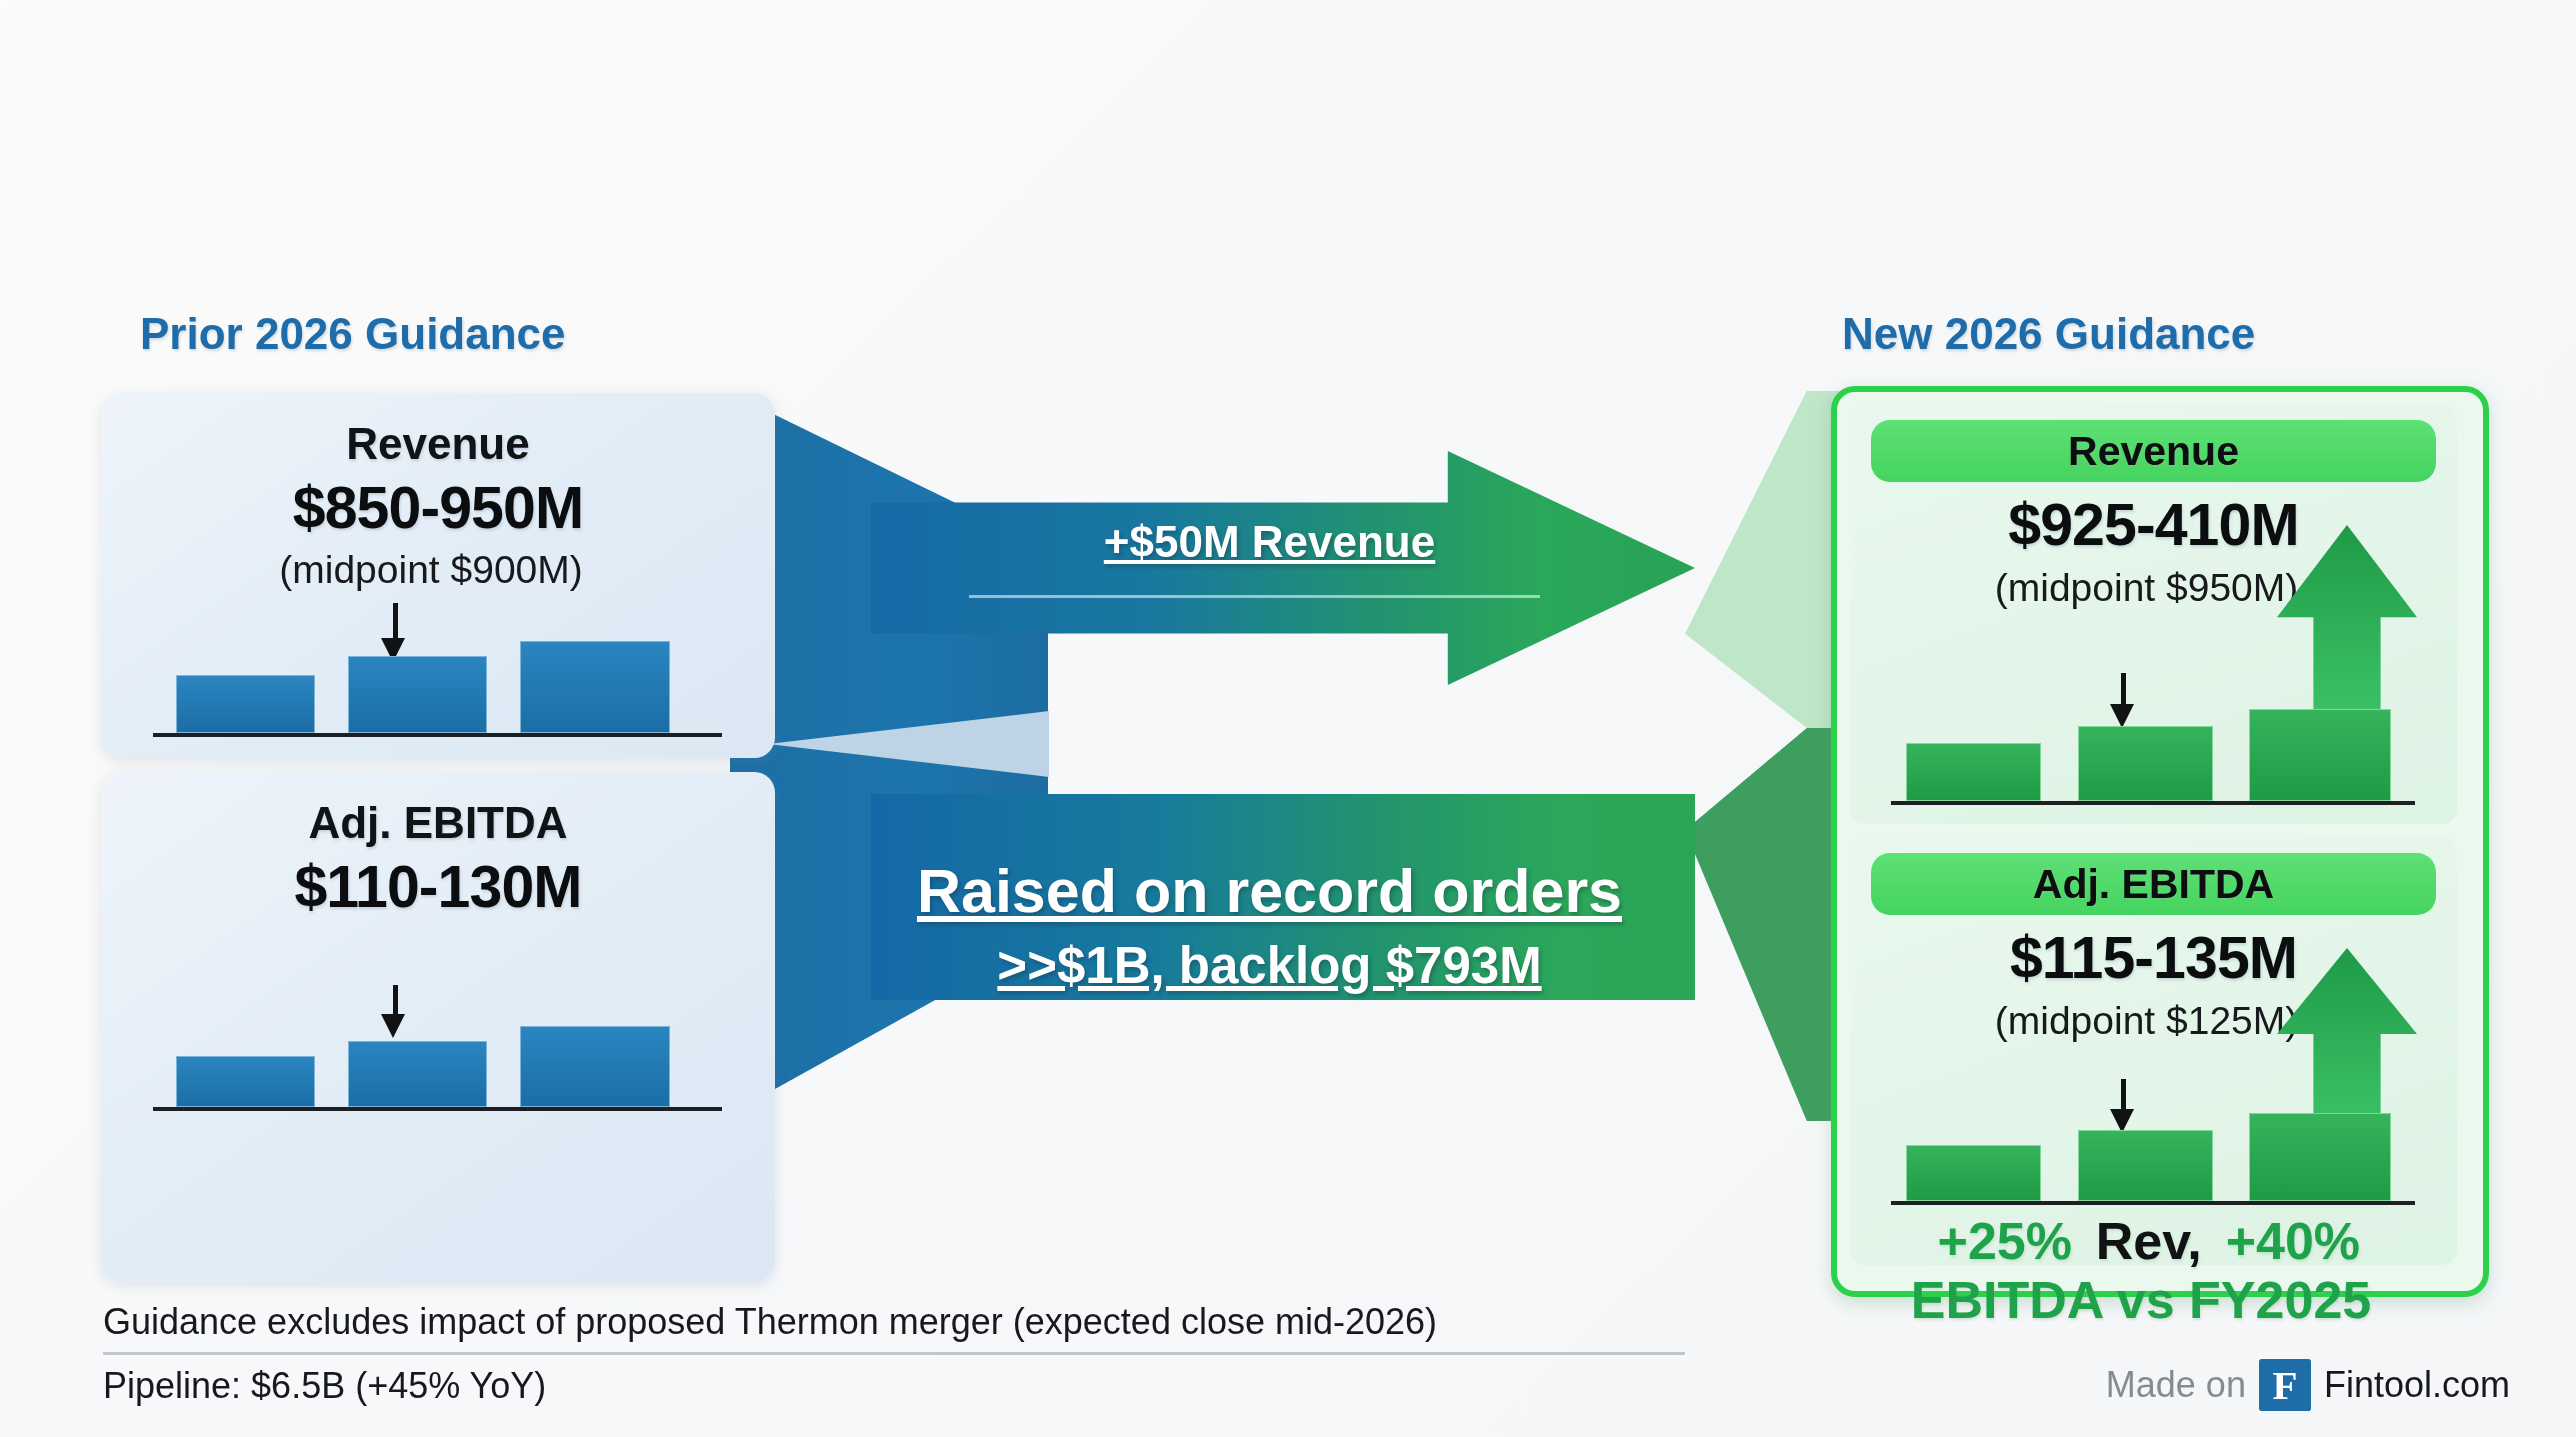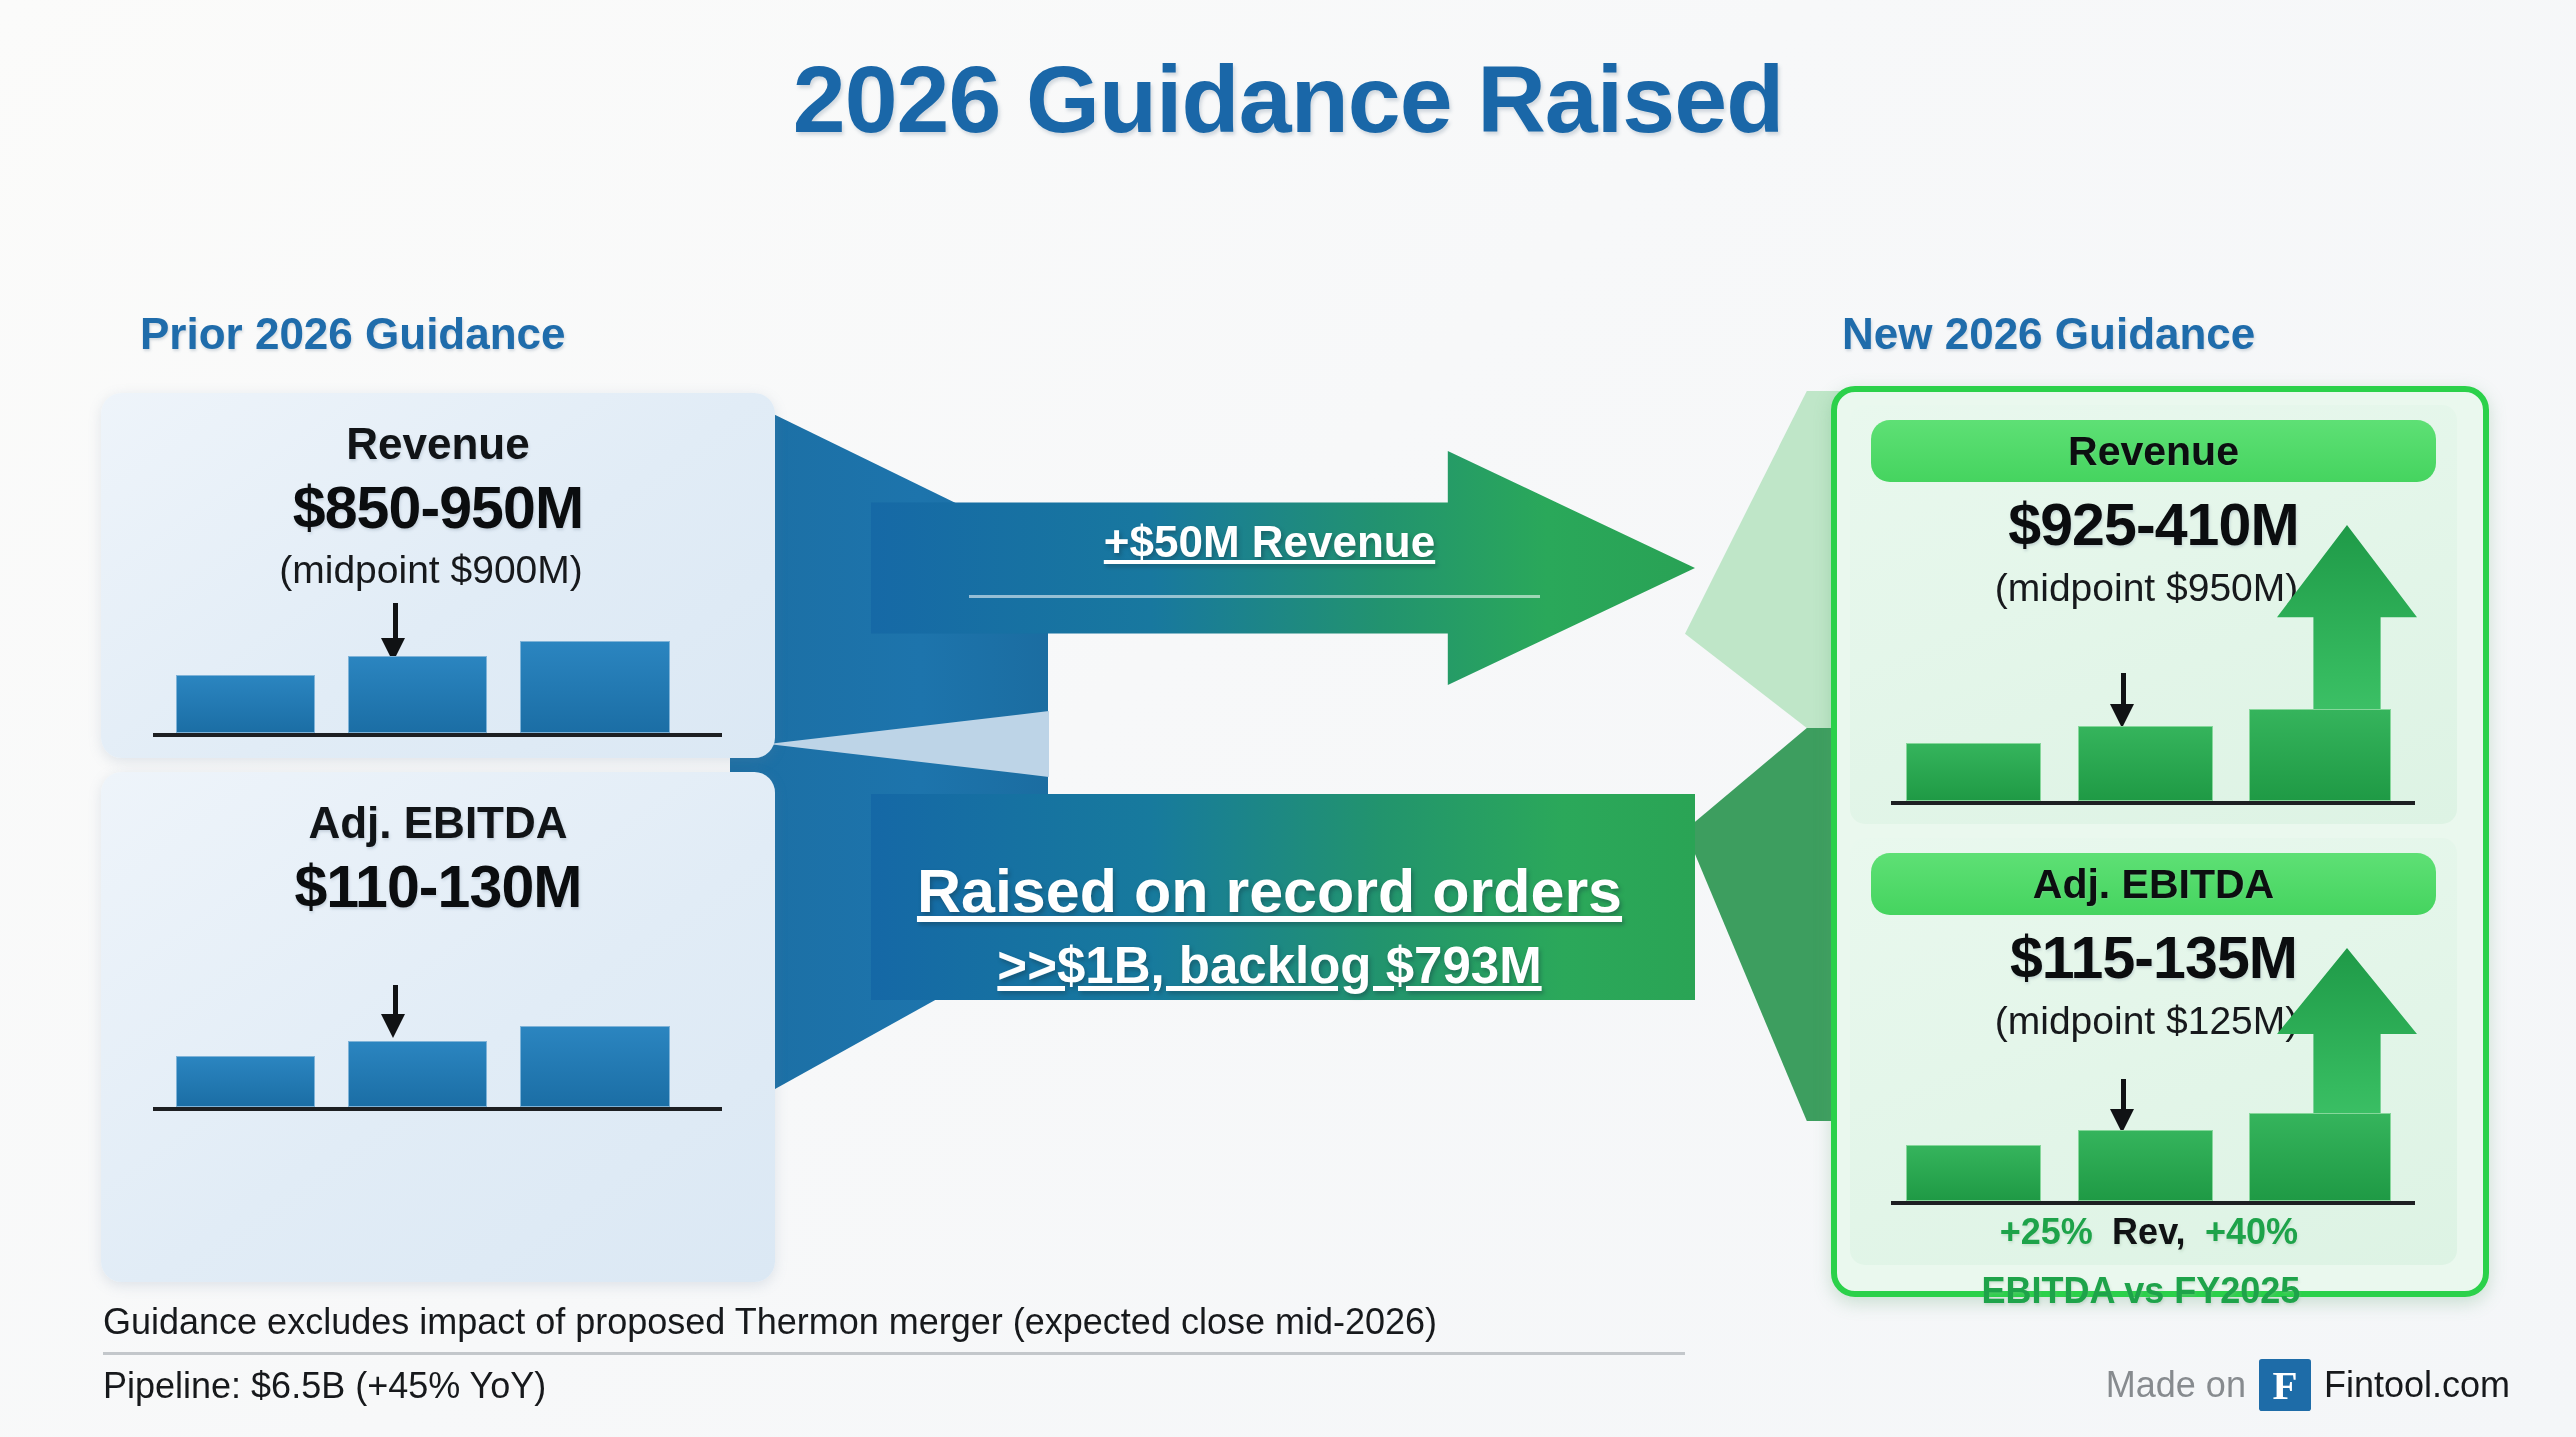--- a/index.html
+++ b/index.html
@@ -142,21 +142,21 @@
     border-radius:19px;display:flex;align-items:center;justify-content:center;
     font-size:41px;font-weight:bold;color:#0c0e10;
     text-shadow:0.9px 0.9px 1.9px rgba(140,200,160,.45);
   }
   .up-arrow{
     position:absolute;
     background:linear-gradient(180deg,#1f9a48 0%,#35ba5f 55%,#4ccc74 100%);
     clip-path:polygon(50% 0,100% 34%,74% 34%,74% 100%,26% 100%,26% 34%,0 34%);
   }
   .growth{
-    position:absolute;left:0;right:0;text-align:center;font-size:36px;
+    position:absolute;left:0;right:0;text-align:center;font-size:52px;
     font-weight:bold;color:#101214;text-shadow:0.9px 1.9px 2.8px rgba(140,180,150,.30);
     white-space:nowrap;
   }
   .growth em{font-style:normal;color:#1ea34a;}
 
   
   #foot1{
     position:absolute;left:103px;top:1301px;font-size:36px;color:#17191c;
     white-space:nowrap;
   }
@@ -176,21 +176,20 @@
     color:#fff;font-family:"Liberation Serif","DejaVu Serif",serif;
     font-weight:bold;font-size:41px;line-height:1;
   }
   #brand-name{color:#17191c;}
 </style>
 </head>
 <body>
 
 <div class="stage">
 
-  <div id="title">2026 Guidance Raised</div>
 
   <div class="col-head" id="head-prior">Prior 2026 Guidance</div>
   <div class="col-head" id="head-new">New 2026 Guidance</div>
 
   <div class="wedge" id="wedge-blue-top"></div>
   <div class="wedge" id="wedge-blue-bot"></div>
   <div class="wedge" id="wedge-blue-light"></div>
   <div class="wedge" id="wedge-green-top"></div>
   <div class="wedge" id="wedge-green-bot"></div>
 

